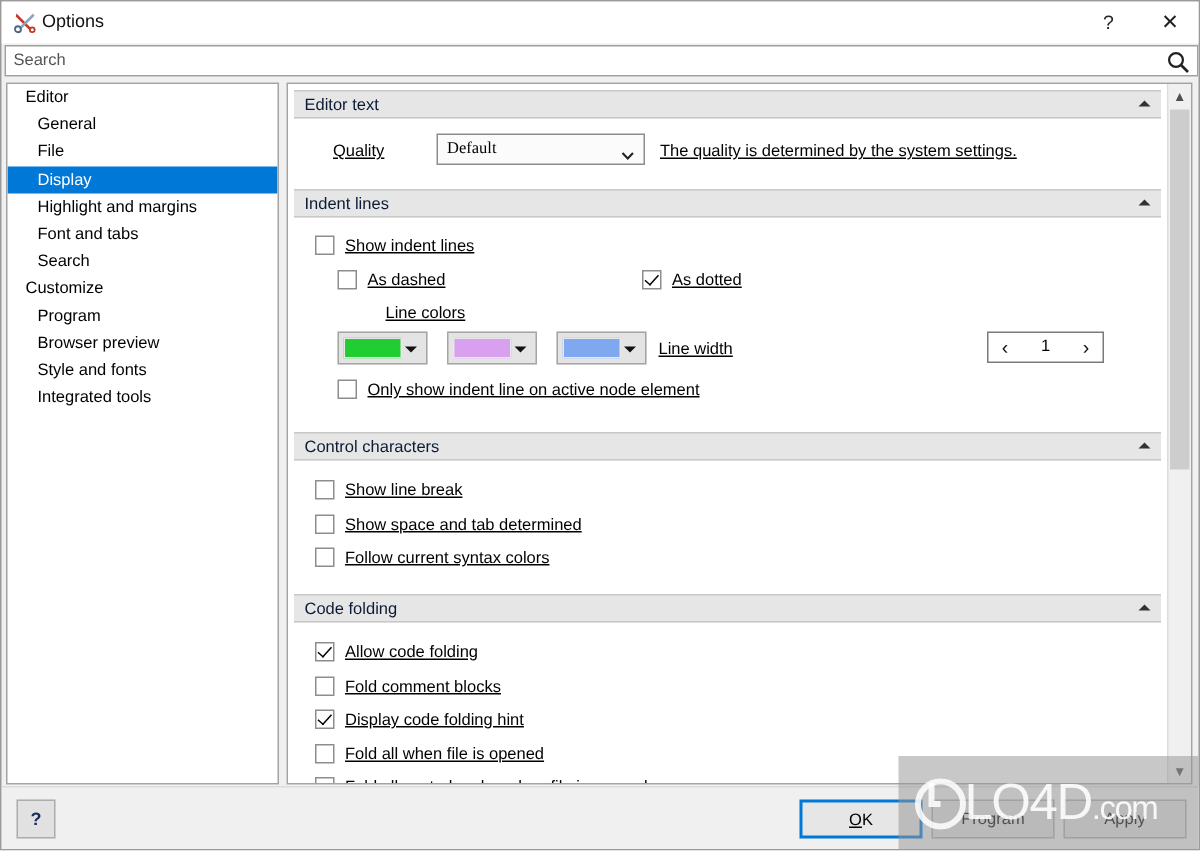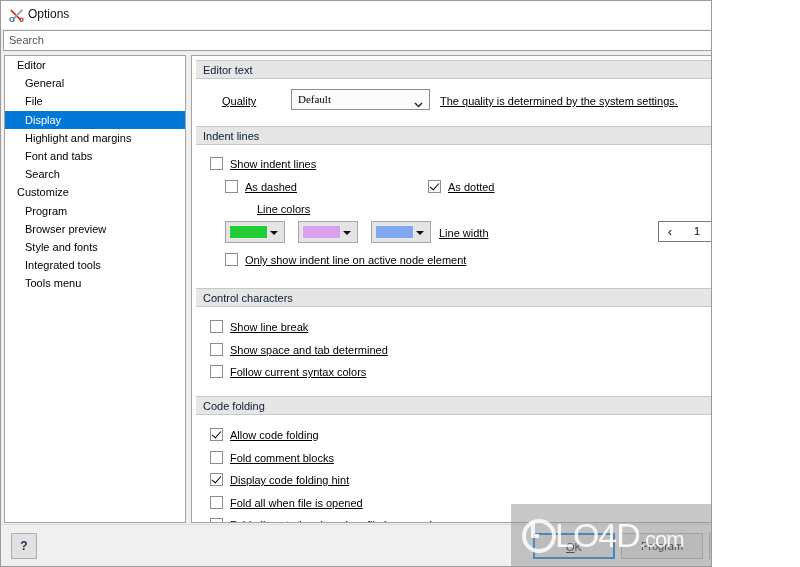--- a/index.html
+++ b/index.html
@@ -8,21 +8,21 @@
     background: #ffffff;
   }
   body {
     font-family: "Liberation Sans", sans-serif;
     font-size: 11px;
     color: #000000;
     -webkit-font-smoothing: none;
   }
   .window {
     position: relative;
-    width: 712px;
+    width: 800px;
     height: 567px;
     background: #f0f0f0;
     border: 1px solid #9a9a9a;
     box-sizing: border-box;
     overflow: hidden;
   }
 
   
   .titlebar {
     position: absolute;
@@ -403,21 +403,20 @@
       <div class="tree-item child">File</div>
       <div class="tree-item child selected">Display</div>
       <div class="tree-item child">Highlight and margins</div>
       <div class="tree-item child">Font and tabs</div>
       <div class="tree-item child">Search</div>
       <div class="tree-item">Customize</div>
       <div class="tree-item child">Program</div>
       <div class="tree-item child">Browser preview</div>
       <div class="tree-item child">Style and fonts</div>
       <div class="tree-item child">Integrated tools</div>
-      <div class="tree-item child">Tools menu</div>
     </div>
 
   <div class="content">
     <div class="content-inner">
 
       <div class="group-header" style="margin-top:4px;">
         <span class="g-title">Editor text</span>
         <span class="g-arrow"></span>
       </div>
       <div class="row" style="height:47px;">

